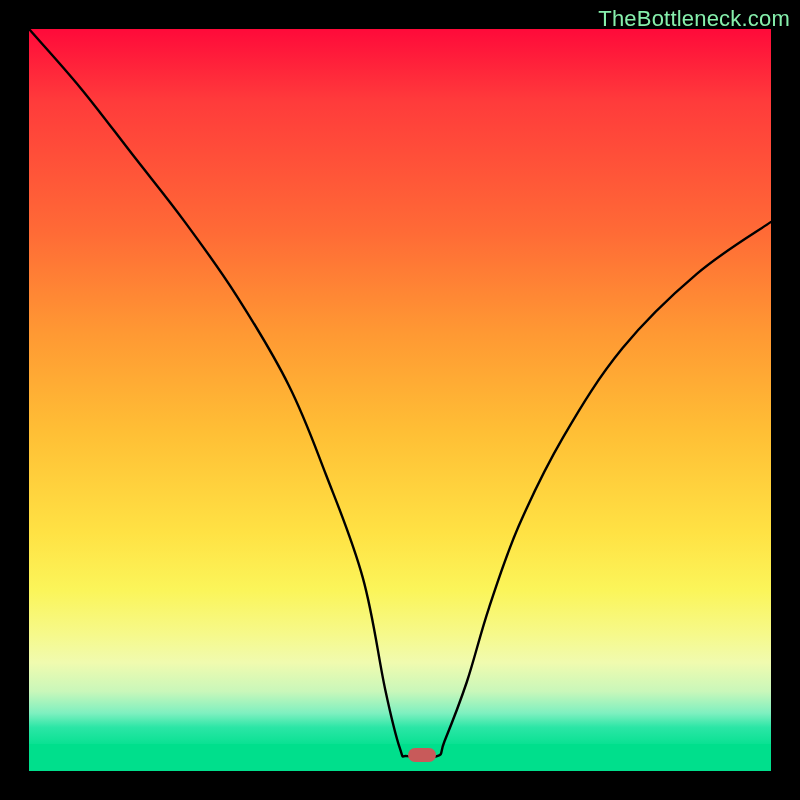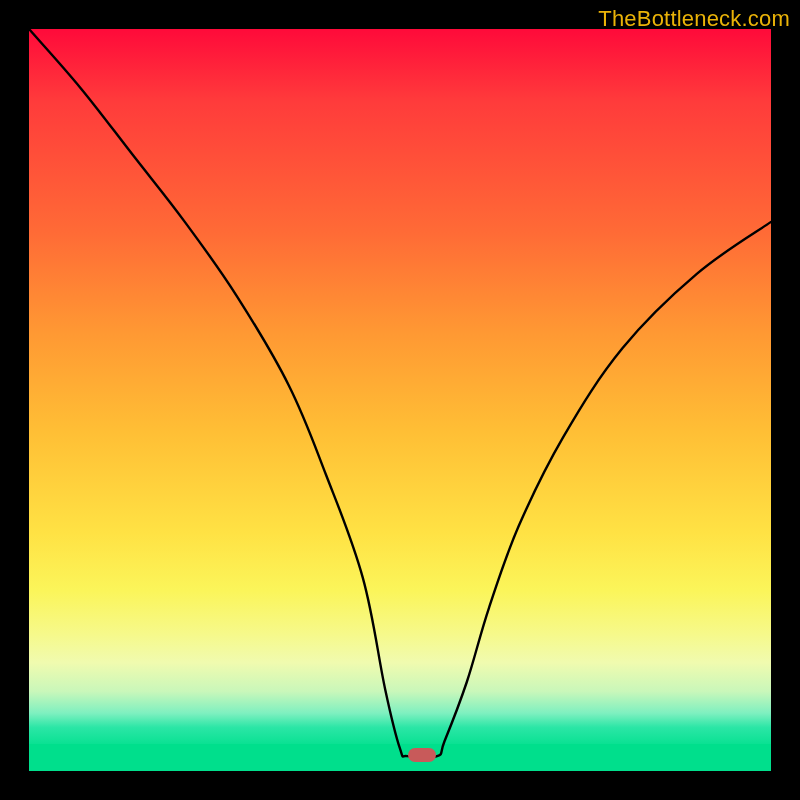--- a/index.html
+++ b/index.html
@@ -67,21 +67,21 @@
     width: 28px;
     height: 14px;
     border-radius: 7px;
     background: #c85a5a;
     transform: translate(-50%, -50%);
   }
   .watermark {
     position: absolute;
     top: 6px;
     right: 10px;
-    color: #eab308;
+    color: #86efac;
     font-size: 22px;
     font-weight: 500;
     letter-spacing: 0.2px;
   }
 </style>
 </head>
 <body>
 
 <div class="frame">
 

